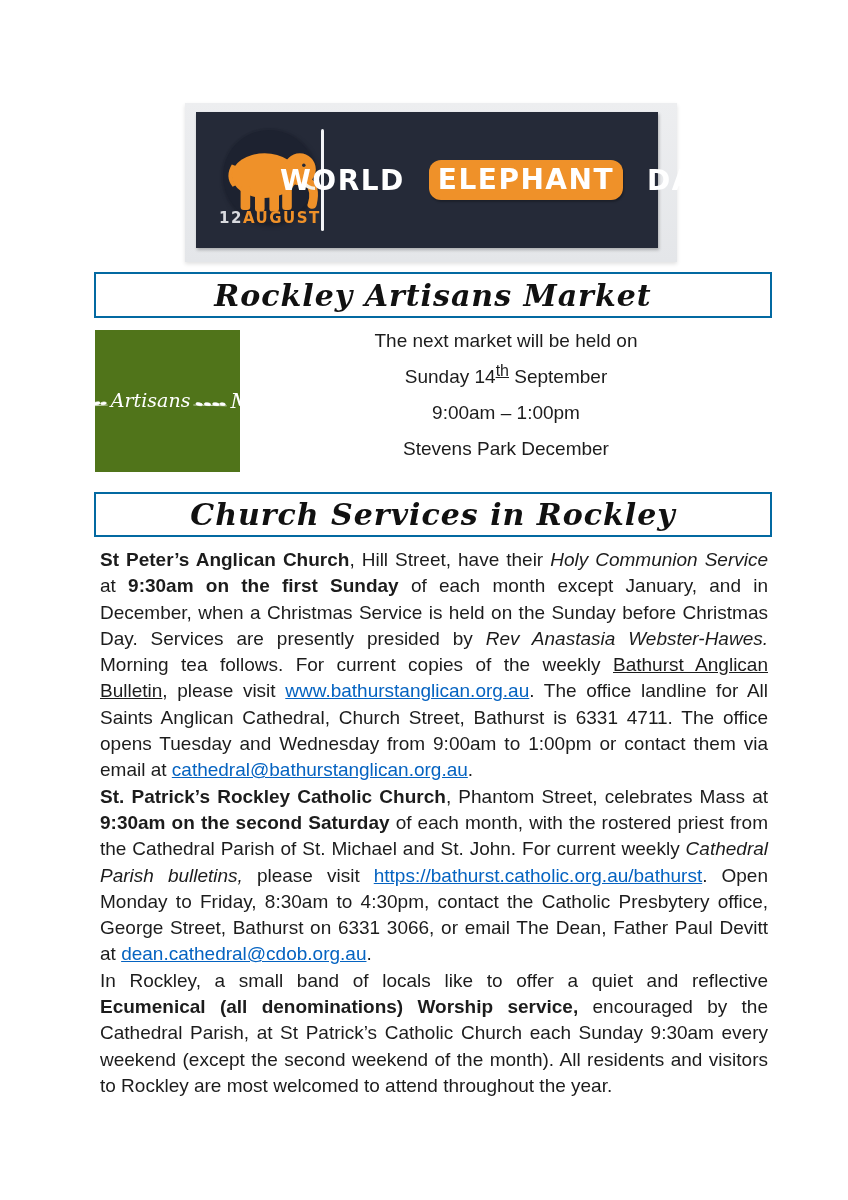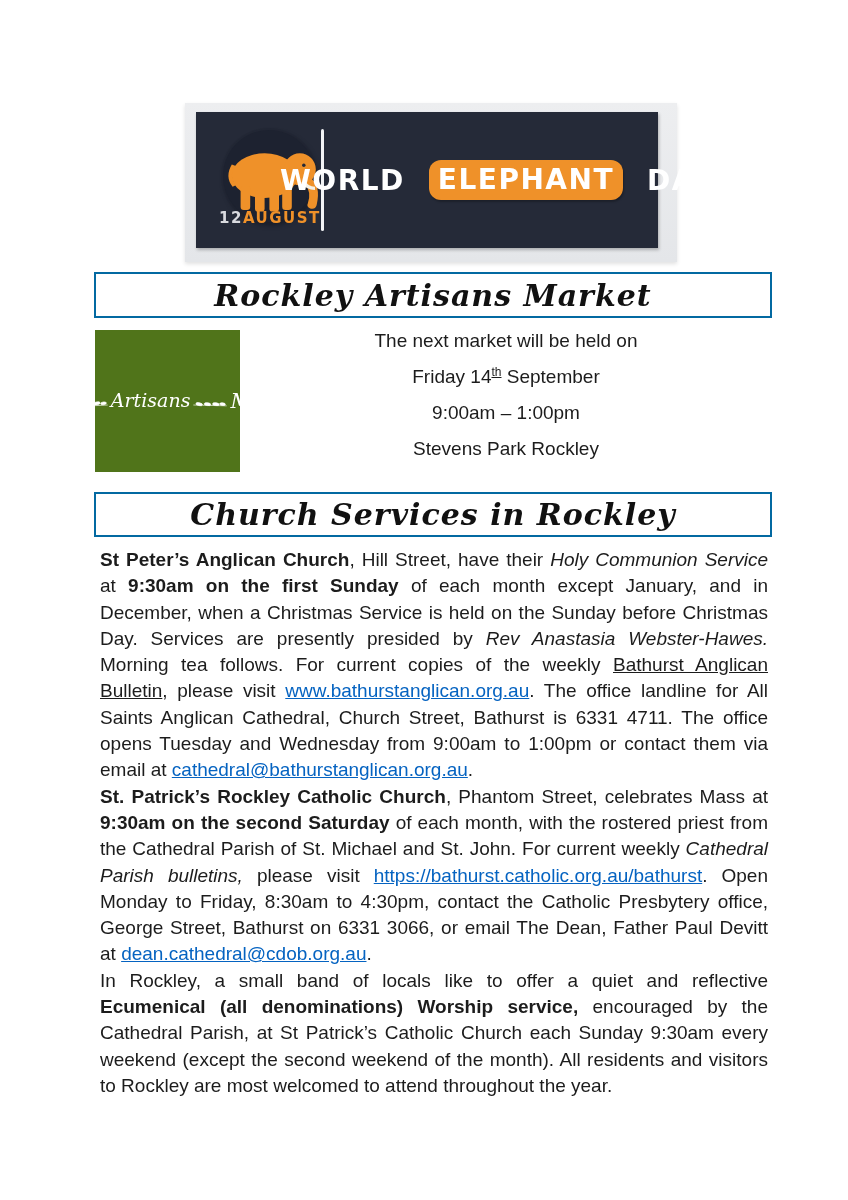--- a/index.html
+++ b/index.html
@@ -132,21 +132,21 @@
     width: 532px;
     text-align: center;
     font-size: 19px;
     color: #1c1c1c;
   }
   .market-details .line {
     margin-bottom: 16px;
     line-height: 20px;
     text-align: center;
   }
-  .market-details sup { font-size: 12px; vertical-align: super; line-height: 0; text-decoration: underline; }
+  .market-details sup { font-size: 16px; vertical-align: super; line-height: 0; text-decoration: underline; }
   
   .body-text {
     position: absolute;
     left: 100px; top: 547px;
     width: 668px;
   }
   .body-para {
     font-size: 19px;
     line-height: 26.3px;
     text-align: justify;
@@ -222,23 +222,23 @@
           <ellipse cx="39" cy="5" rx="3.5" ry="1.6" transform="rotate(6 39 5)"></ellipse>
         </g>
       </svg>
     </div>
     <div class="script big">Market</div>
     <div class="tagline">2ND SUNDAY OF EACH MONTH</div>
   </div>
 
   <div class="market-details">
     <div class="line">The next market will be held on</div>
-    <div class="line"><span>Friday 14</span><sup>th</sup><span> September</span></div>
+    <div class="line"><span>Sunday 14</span><sup>th</sup><span> September</span></div>
     <div class="line">9:00am – 1:00pm</div>
-    <div class="line">Stevens Park Rockley</div>
+    <div class="line">Stevens Park December</div>
   </div>
 
   <div class="section-heading" id="heading-church">Church Services in Rockley</div>
 
   <div class="body-text">
       <p class="body-para"><span class="b">St Peter’s Anglican Church</span><span>, Hill Street, have their </span><span class="i">Holy Communion Service</span><span> at </span><span class="b">9:30am on the first Sunday</span><span> of each month except January, and in December, when a Christmas Service is held on the Sunday before Christmas Day. Services are presently presided by </span><span class="i">Rev Anastasia Webster-Hawes.</span><span> Morning tea follows. For current copies of the weekly </span><span class="u">Bathurst Anglican Bulletin</span><span>, please visit </span><a class="link" href="#">www.bathurstanglican.org.au</a><span>. The office landline for All Saints Anglican Cathedral, Church Street, Bathurst is 6331 4711. The office opens Tuesday and Wednesday from 9:00am to 1:00pm or contact them via email at </span><a class="link" href="#">cathedral@bathurstanglican.org.au</a><span>.</span></p>
       <p class="body-para"><span class="b">St. Patrick’s Rockley Catholic Church</span><span>, Phantom Street, celebrates Mass at </span><span class="b">9:30am on the second Saturday</span><span> of each month, with the rostered priest from the Cathedral Parish of St. Michael and St. John. For current weekly </span><span class="i">Cathedral Parish bulletins,</span><span> please visit </span><a class="link" href="#">https://bathurst.catholic.org.au/bathurst</a><span>. Open Monday to Friday, 8:30am to 4:30pm, contact the Catholic Presbytery office, George Street, Bathurst on 6331 3066, or email The Dean, Father Paul Devitt at </span><a class="link" href="#">dean.cathedral@cdob.org.au</a><span>.</span></p>
       <p class="body-para"><span>In Rockley, a small band of locals like to offer a quiet and reflective </span><span class="b">Ecumenical (all denominations) Worship service,</span><span> encouraged by the Cathedral Parish, at St Patrick’s Catholic Church each Sunday 9:30am every weekend (except the second weekend of the month). All residents and visitors to Rockley are most welcomed to attend throughout the year.</span></p>
     </div>
 

